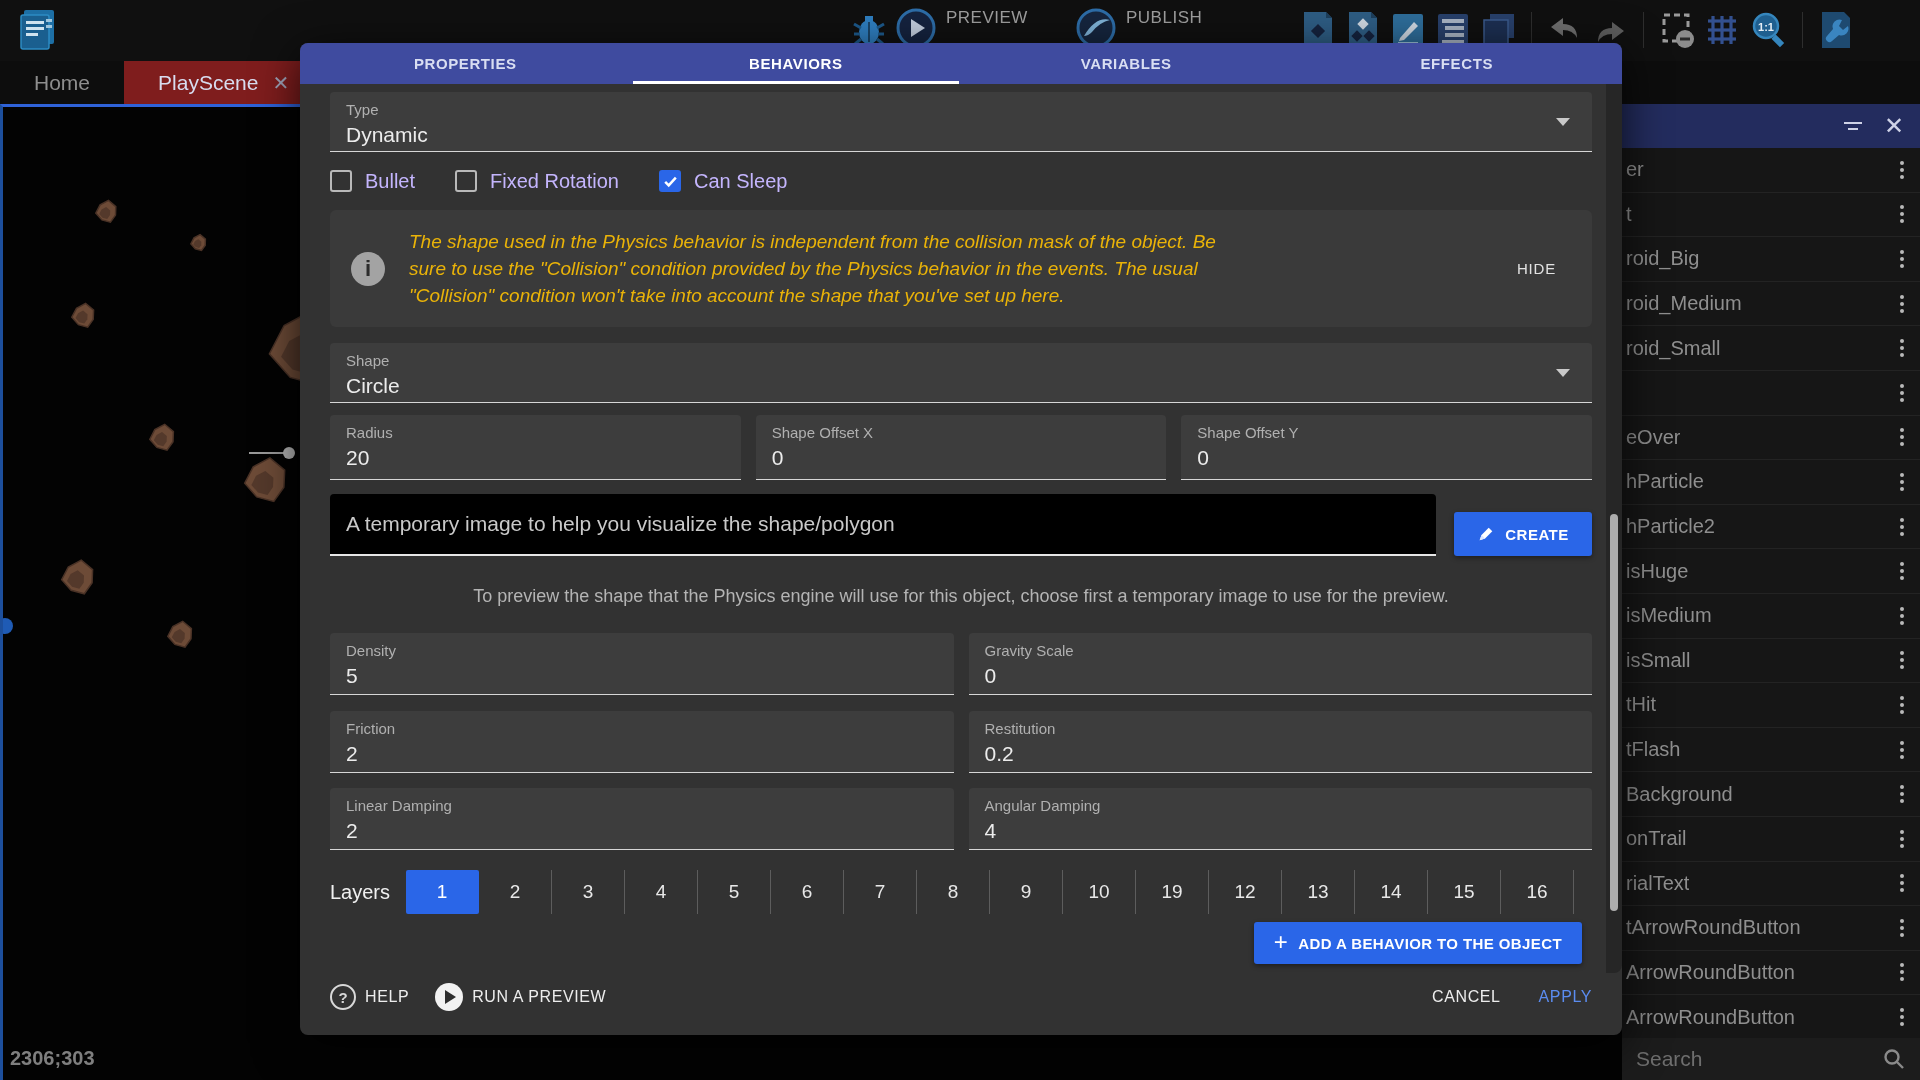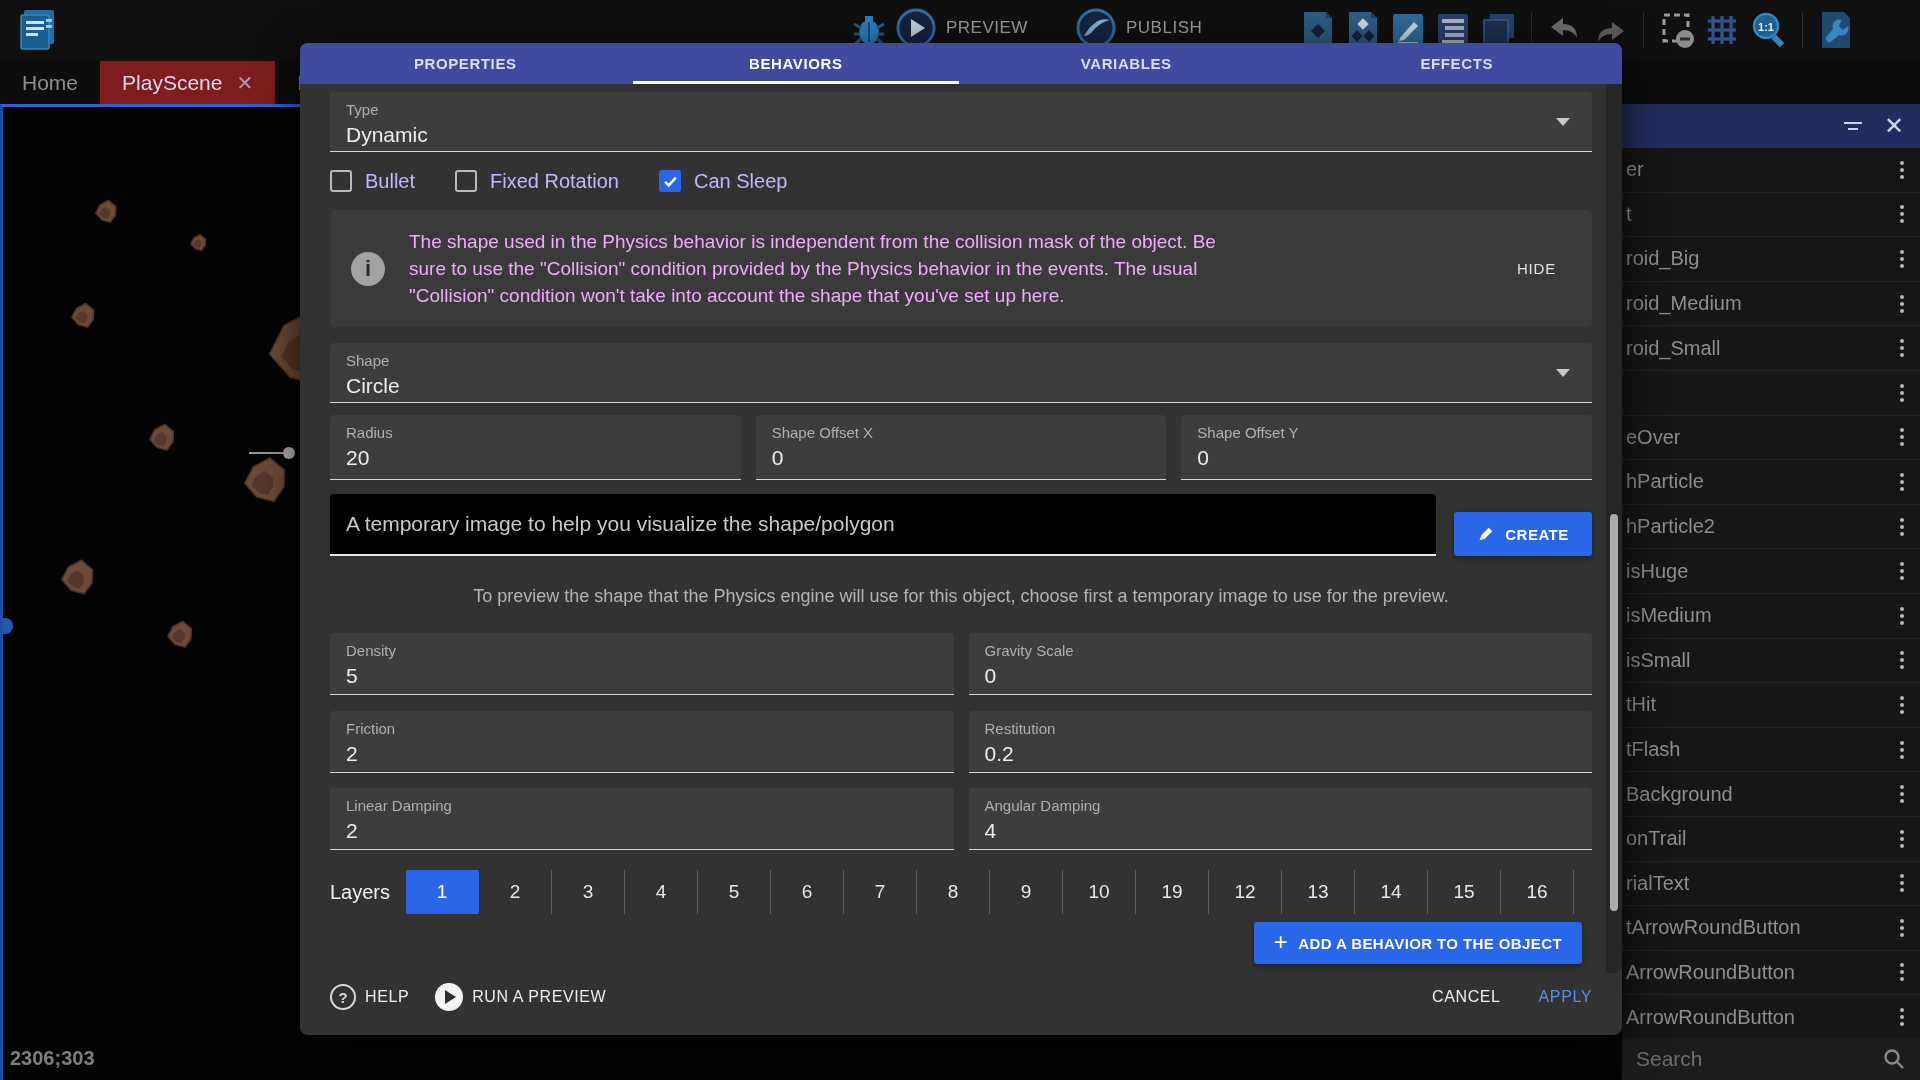--- a/index.html
+++ b/index.html
@@ -1,29 +1,29 @@
 <!DOCTYPE html>
 <html><head>
 <meta charset="utf-8">
 <style>
   * { box-sizing: border-box; margin: 0; padding: 0; }
   html, body { width: 1920px; height: 1080px; overflow: hidden; background: #0b0b0b;
     font-family: "Liberation Sans", sans-serif; }
 
   
   .toolbar { position: absolute; left: 0; top: 0; width: 1920px; height: 61px; background: #101010; }
-  .tb-item { position: absolute; display: flex; align-items: center; gap: 10px; }
+  .tb-item { position: absolute; display: flex; align-items: flex-start; gap: 10px; }
   .tb-label { font-size: 17px; color: #9f9f9f; letter-spacing: .5px; }
   .tb-sep { width: 1px; height: 36px; background: #2e2e2e; margin: 0 6px; }
   .tb-right { position: absolute; left: 1300px; top: 10px; display: flex; align-items: center; gap: 9px; }
 
   
   .tabbar { position: absolute; left: 0; top: 61px; width: 1920px; height: 43px; background: #0d0d0d;
     display: flex; align-items: stretch; }
-  .scene-tab { display: flex; align-items: center; gap: 14px; padding: 0 22px; font-size: 21px; color: #8e8e8e; }
+  .scene-tab { display: flex; align-items: center; gap: 14px; padding: 0 34px; font-size: 21px; color: #8e8e8e; }
   .scene-tab.active { background: #7f1d1d; color: #d8dcef; }
   .scene-tab .tab-close { color: #9fa3b8; font-size: 20px; line-height: 1; }
 
   
   .canvas { position: absolute; left: 0; top: 104px; width: 1622px; height: 976px; background: #030303;
     border-left: 3px solid #1d4f9c; border-top: 3px solid #2f62d8; overflow: hidden; }
   .coords { position: absolute; left: 7px; bottom: 10px; font-size: 20px; font-weight: bold; color: #7f7f7f; }
 
   
   .panel { position: absolute; left: 1622px; top: 104px; width: 298px; height: 976px; background: #151515;
@@ -67,21 +67,21 @@
   .cb-group { display: flex; align-items: center; gap: 13px; }
   .cb-box { width: 22px; height: 22px; border: 2px solid #b9b9b9; border-radius: 3px; flex: none;
     display: flex; align-items: center; justify-content: center; }
   .cb-box.checked { background: #2a66e8; border-color: #2a66e8; }
   .cb-label { font-size: 20px; color: #c4b5fd; }
 
   .info-box { margin-top: 14px; height: 117px; background: #3a3a3a; border-radius: 6px;
     display: flex; align-items: center; padding: 0 36px 0 21px; gap: 24px; }
   .info-icon { width: 34px; height: 34px; border-radius: 50%; background: #a3a3a3; color: #2c2c2c;
     font-weight: bold; font-size: 22px; display: flex; align-items: center; justify-content: center; flex: none; }
-  .info-text { width: 810px; font-size: 19px; line-height: 27px; color: #f0abfc; }
+  .info-text { width: 810px; font-size: 19px; line-height: 27px; color: #eab308; font-style: italic; }
   .hide-btn { margin-left: auto; font-size: 15px; letter-spacing: .8px; color: #e2e2e2; }
 
   .field-shape { margin-top: 16px; height: 60px; }
   .row3 { margin-top: 12px; display: flex; gap: 15px; }
   .row3 .field { flex: 1; height: 65px; }
   .row2 { display: flex; gap: 15px; }
   .row2 .field { flex: 1; height: 62px; }
 
   .temp-row { margin-top: 14px; display: flex; align-items: flex-end; gap: 18px; height: 62px; }
   .temp-input { flex: 1; height: 62px; background: #000000; border-bottom: 2px solid #e6e6e6;

